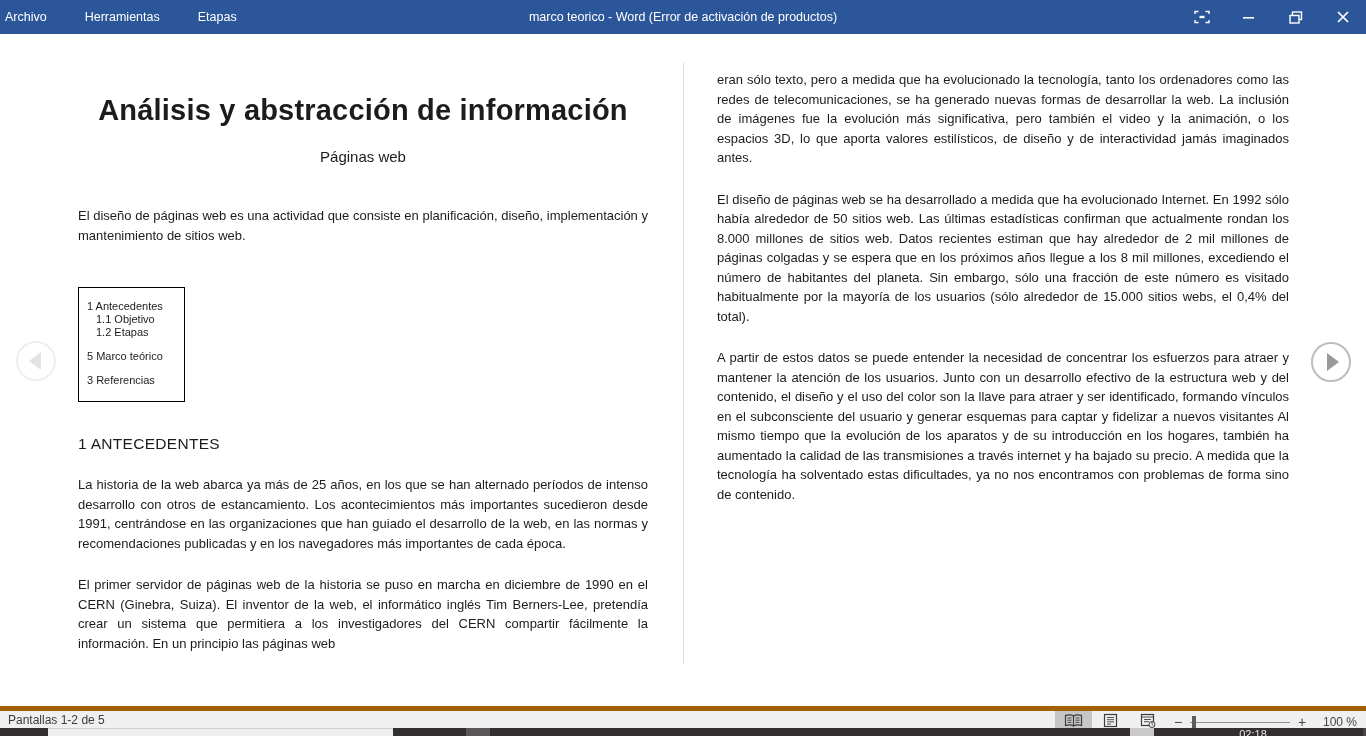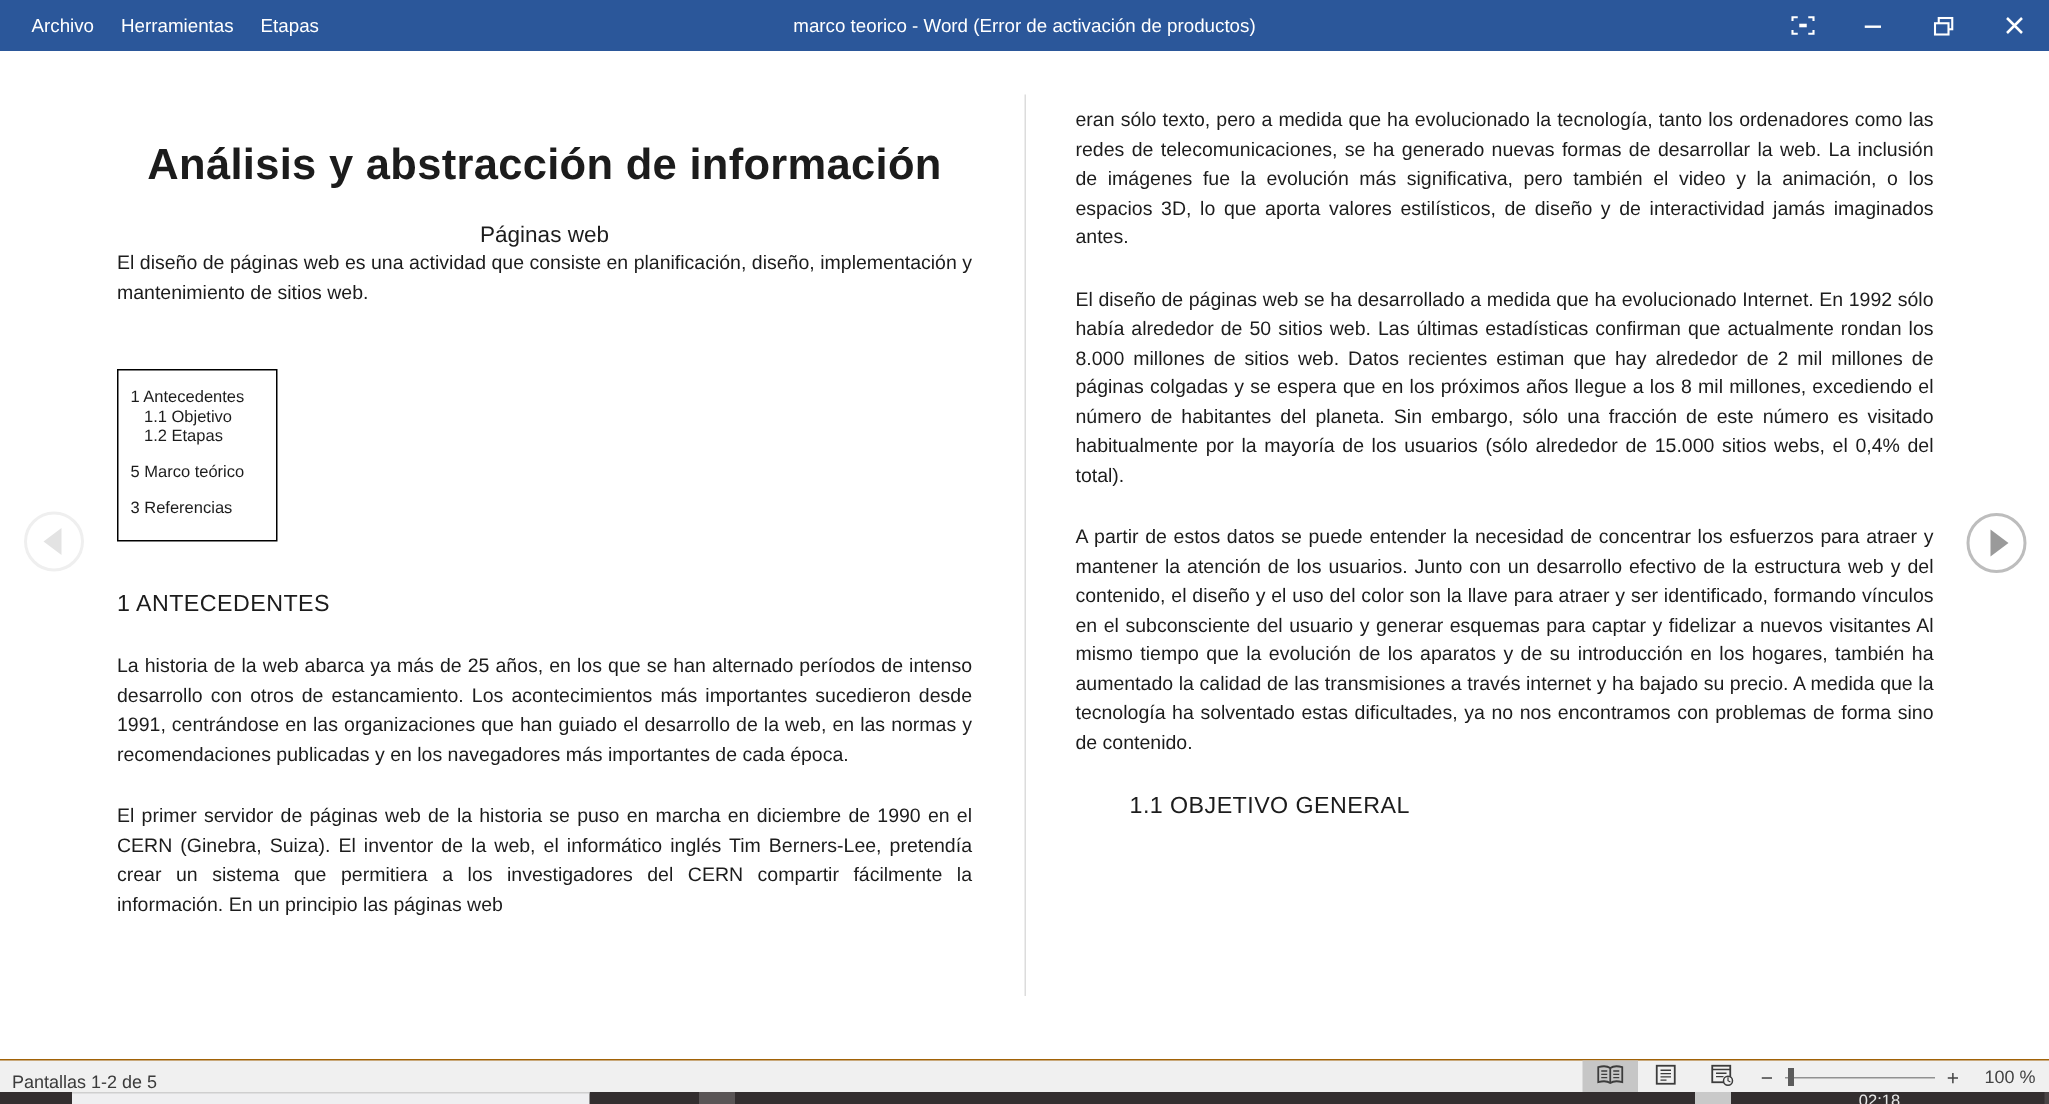--- a/index.html
+++ b/index.html
@@ -2,21 +2,21 @@
 <html lang="es"><head>
 <meta charset="utf-8">
 <style>
   * { margin:0; padding:0; box-sizing:border-box; }
   html,body { width:1366px; height:736px; overflow:hidden;
               font-family:"Liberation Sans", sans-serif; background:#fff; }
 
   
   .titlebar { position:absolute; left:0; top:0; width:1366px; height:34px;
               background:#2b579a; color:#fff; display:flex; align-items:center; }
-  .menus { display:flex; align-items:center; gap:18px; padding-left:5px; font-size:12.5px;margin-left:16px; }
+  .menus { display:flex; align-items:center; gap:38px; padding-left:5px; font-size:12.5px; }
   .menu-item { cursor:default; white-space:nowrap; }
   .tb-title { position:absolute; left:0; right:0; text-align:center; font-size:12.5px;
               pointer-events:none; }
   .win-controls { position:absolute; right:0; top:0; height:34px; display:flex; }
   .win-btn { width:47px; height:34px; display:flex; align-items:center; justify-content:center; }
   .win-btn svg { display:block; }
 
   
   .doc { position:absolute; left:0; top:34px; width:1366px; height:672px; background:#ffffff; }
   .col-divider { position:absolute; left:683px; top:29px; width:1px; height:601px; background:#dcdcdc; }
@@ -29,36 +29,36 @@
   .tri-left  { border-width:9px 12px 9px 0; border-color:transparent #e3e3e3 transparent transparent; margin-right:3px;}
   .tri-right { border-width:9px 0 9px 12px; border-color:transparent transparent transparent #9a9a9a; margin-left:3px;}
 
   .page { position:absolute; color:#1c1c1c; }
   .page-left  { left:78px;  top:52px; width:570px; }
   .page-right { left:717px; top:36px; width:572px; }
 
   .doc-title { font-size:29px; font-weight:bold; text-align:center; letter-spacing:.2px; margin-top:8px; }
   .doc-subtitle { font-size:15px; text-align:center; margin-top:21px; }
   .para { font-size:13px; line-height:19.5px; text-align:justify; }
-  .intro { }
+  .intro { margin-top:41px; }
 
   .toc-box { margin-top:42px; width:107px; min-height:110px; border:1px solid #000;
              padding:12px 6px 14px 8px; font-size:11px; line-height:13px; }
   .toc-item { white-space:nowrap; }
   .toc-indent { padding-left:9px; }
   .toc-gap { margin-top:11px; }
 
   .h1 { font-size:15.5px; margin-top:33px; letter-spacing:.3px; }
   .h2 { font-size:15.5px; letter-spacing:.3px; padding-left:36px; margin-top:25px; }
   .mt { margin-top:22px; }
 
   
   .statusbar { position:absolute; left:0; top:706px; width:1366px; height:22px;
-               background:#f0f0f0; border-top:1px solid #a16207;
-               display:flex; align-items:flex-end; font-size:12px; color:#3b3b3b; }
+               background:#f0f0f0; border-top:5px solid #a16207;
+               display:flex; align-items:center; font-size:12px; color:#3b3b3b; }
   .status-left { padding-left:8px; }
   .status-right { position:absolute; right:0; top:0; height:22px; display:flex; align-items:center; }
   .view-btn { width:37px; height:22px; display:flex; align-items:center; justify-content:center; }
   .view-btn.selected { background:#c6c6c6; }
   .zoom-minus, .zoom-plus { width:24px; text-align:center; font-size:14px; color:#444; }
   .zoom-track { position:relative; width:100px; height:22px; display:flex; align-items:center; }
   .zoom-line { width:100%; height:1px; background:#919191; }
   .zoom-thumb { position:absolute; left:2px; top:5px; width:4px; height:12px; background:#5c5c5c; }
   .zoom-label { width:52px; text-align:center; font-size:12px; color:#444; }
 
@@ -145,21 +145,20 @@
 
     <div class="h1">1 ANTECEDENTES</div>
     <div class="para mt">La historia de la web abarca ya más de 25 años, en los que se han alternado períodos de intenso desarrollo con otros de estancamiento. Los acontecimientos más importantes sucedieron desde 1991, centrándose en las organizaciones que han guiado el desarrollo de la web, en las normas y recomendaciones publicadas y en los navegadores más importantes de cada época.</div>
     <div class="para mt">El primer servidor de páginas web de la historia se puso en marcha en diciembre de 1990 en el CERN (Ginebra, Suiza). El inventor de la web, el informático inglés Tim Berners-Lee, pretendía crear un sistema que permitiera a los investigadores del CERN compartir fácilmente la información. En un principio las páginas web</div>
   </div>
 
   <div class="page page-right">
     <div class="para">eran sólo texto, pero a medida que ha evolucionado la tecnología, tanto los ordenadores como las redes de telecomunicaciones, se ha generado nuevas formas de desarrollar la web. La inclusión de imágenes fue la evolución más significativa, pero también el video y la animación, o los espacios 3D, lo que aporta valores estilísticos, de diseño y de interactividad jamás imaginados antes.</div>
     <div class="para mt">El diseño de páginas web se ha desarrollado a medida que ha evolucionado Internet. En 1992 sólo había alrededor de 50 sitios web. Las últimas estadísticas confirman que actualmente rondan los 8.000 millones de sitios web. Datos recientes estiman que hay alrededor de 2 mil millones de páginas colgadas y se espera que en los próximos años llegue a los 8 mil millones, excediendo el número de habitantes del planeta. Sin embargo, sólo una fracción de este número es visitado habitualmente por la mayoría de los usuarios (sólo alrededor de 15.000 sitios webs, el 0,4% del total).</div>
     <div class="para mt">A partir de estos datos se puede entender la necesidad de concentrar los esfuerzos para atraer y mantener la atención de los usuarios. Junto con un desarrollo efectivo de la estructura web y del contenido, el diseño y el uso del color son la llave para atraer y ser identificado, formando vínculos en el subconsciente del usuario y generar esquemas para captar y fidelizar a nuevos visitantes Al mismo tiempo que la evolución de los aparatos y de su introducción en los hogares, también ha aumentado la calidad de las transmisiones a través internet y ha bajado su precio. A medida que la tecnología ha solventado estas dificultades, ya no nos encontramos con problemas de forma sino de contenido.</div>
-    <div class="h2">1.1 OBJETIVO GENERAL</div>
   </div>
 </div>
 
 <div class="statusbar">
   <div class="status-left">Pantallas 1-2 de 5</div>
   <div class="status-right">
     <div class="view-btn selected">
       <span>
         <svg width="19" height="14" viewBox="0 0 19 14" fill="none">
           <path d="M9.5 2 C7.5 .6 4.5 .6 1.5 1.4 V11.4 C4.5 10.6 7.5 10.6 9.5 12 C11.5 10.6 14.5 10.6 17.5 11.4 V1.4 C14.5 .6 11.5 .6 9.5 2 Z" stroke="#3c3c3c" stroke-width="1.2"></path>

